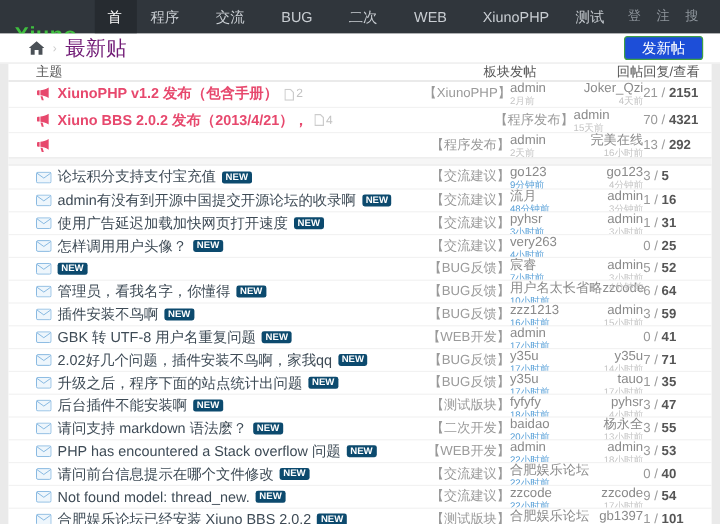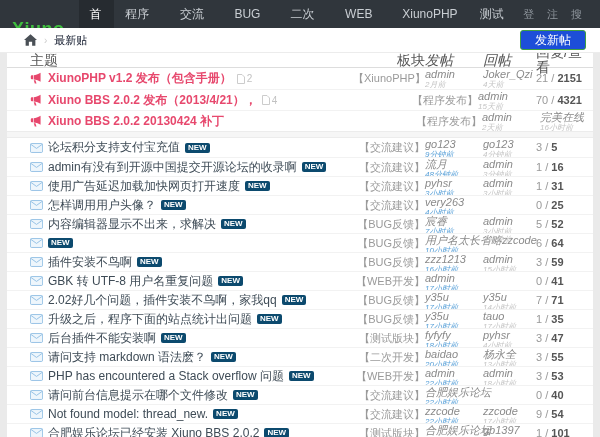--- a/index.html
+++ b/index.html
@@ -14,41 +14,41 @@
   .nav-item a { display:block; color:#c9ced3; font-size:12px; line-height:28px; padding:0 11px; }
   .nav-item.active { background:#262b30; }
   .nav-item.active a { color:#ffffff; }
   .nav-right { margin-left:auto; display:flex; gap:7px; padding-right:12px; }
   .nav-right a { color:#8f969d; font-size:11px; line-height:28px; }
 
   
   .toolbar { height:25px; background:#ffffff; border-bottom:1px solid #ececec; display:flex; align-items:center; padding:0 8px 0 24px; position:relative; }
   .home { display:inline-flex; margin-right:7px; }
   .sep { color:#cccccc; font-size:10px; margin-right:7px; }
-  .crumb { color:#0f172a; font-size:11px; }
+  .crumb { color:#701a75; font-size:17px; }
   .btn-new { position:absolute; right:14px; top:2px; height:20px; padding:0 14px; background:#1d4ed8; border:1px solid #3f9f43; border-radius:3px; color:#ffffff; font-size:12px; font-family:inherit; cursor:pointer; }
 
   
   .content { background:#ffffff; margin:0 7px; }
   .thead { display:flex; height:15px; align-items:center; border-bottom:1px solid #dddddd; color:#555555; font-size:11px; }
   .row { display:flex; height:19px; overflow:hidden; border-top:1px solid #f2f2f2; }
   .row:first-child { border-top:none; }
   .row.sticky { height:21px; }
   .gap { height:7px; background:#f6f6f6; border-top:1px solid #ececec; border-bottom:1px solid #ececec; }
 
   .c-topic { flex:1; padding-left:23px; display:flex; align-items:center; gap:5px; overflow:hidden; white-space:nowrap; }
   .c-board { width:72px; flex:none; font-size:11px; line-height:19px;text-align:right; }
   .c-board a { color:#9a9a9a; }
-  .c-poster, .c-replier { flex:none; padding-top:1px; white-space:nowrap;font-style:italic; }
+  .c-poster, .c-replier { flex:none; padding-top:1px; white-space:nowrap; }
   .c-poster { width:58px; }
-  .c-replier { width:53px; }
+  .c-replier { width:53px;text-align:right; }
   .c-counts { width:57px; flex:none; font-size:11px; line-height:19px; color:#999999; padding-right:4px; }
   .row.sticky .c-board, .row.sticky .c-counts { line-height:21px; }
 
-  .th { padding-top:0; line-height:15px; font-size:14px; color:#555555; }
+  .th { padding-top:0; line-height:15px; font-size:11px; color:#555555; }
   .thead .c-topic { gap:0; }
 
   .ticon { display:inline-flex; flex:none; }
   .title { font-size:12px; color:#3e4b56; overflow:hidden; }
   .row.sticky .title { color:#e7486d; font-weight:bold; }
   .attach { display:inline-flex; align-items:center; gap:2px; color:#c2c2c2; font-size:10px; }
   .new-badge { display:inline-block; background:#0c4a6e; color:#ffffff; font-size:8px; font-weight:bold; line-height:10px; padding:0 3px; border-radius:2px; }
 
   .uname { font-size:11px; line-height:11px; color:#8a8a8a; overflow:visible; }
   .utime { font-size:8px; line-height:8px; color:#c4c4c4; margin-top:1px; }
@@ -193,33 +193,37 @@
       <span class="ticon">
         <svg width="13" height="13" viewBox="0 0 16 16">
                 <g fill="#e7486d">
                   <path d="M13 1 v11 C9.8 9.9 7 9.3 4.5 9.1 V3.9 C7 3.7 9.8 3.1 13 1 z"></path>
                   <path d="M3.7 4 H2.2 a1.2 1.2 0 0 0 -1.2 1.2 v2.6 a1.2 1.2 0 0 0 1.2 1.2 h1.5 z"></path>
                   <path d="M4.6 10 l1.3 4.3 h2.1 L6.7 10 z"></path>
                 </g>
               </svg>
       </span>
 
-      <a class="title">Xiuno BBS 2.0.2 20130424 补丁</a>
 
     </div>
     <div class="c-board">
       <a>【程序发布】</a>
     </div>
     <div class="c-poster">
       <div class="uname">admin</div>
       <div class="utime">2天前</div>
     </div>
     <div class="c-replier">
       <div class="uname">完美在线</div>
       <div class="utime">16小时前</div>
+    </div>
+    <div class="c-counts">
+      <span>13</span>
+      <span> / </span>
+      <span class="views">292</span>
     </div>
   </div>
       </div>
     <div class="gap"></div>
     <div id="normal-rows">
         <div class="row">
     <div class="c-topic">
 
       <span class="ticon">
         <svg width="13" height="10" viewBox="0 0 16 12">
@@ -340,21 +344,20 @@
   </div>
         <div class="row">
     <div class="c-topic">
 
       <span class="ticon">
         <svg width="13" height="10" viewBox="0 0 16 12">
                 <rect x="0.5" y="0.5" width="15" height="11" rx="1.5" fill="#eef6fc" stroke="#85b7e0"></rect>
                 <path d="M1 1.5 l7 5 l7 -5" fill="none" stroke="#85b7e0"></path>
               </svg>
       </span>
-      <a class="title">内容编辑器显示不出来，求解决</a>
 
       <span class="new-badge">NEW</span>
     </div>
     <div class="c-board">
       <a>【BUG反馈】</a>
     </div>
     <div class="c-poster">
       <div class="uname">宸睿</div>
       <div class="utime">7小时前</div>
     </div>
@@ -370,20 +373,21 @@
   </div>
         <div class="row">
     <div class="c-topic">
 
       <span class="ticon">
         <svg width="13" height="10" viewBox="0 0 16 12">
                 <rect x="0.5" y="0.5" width="15" height="11" rx="1.5" fill="#eef6fc" stroke="#85b7e0"></rect>
                 <path d="M1 1.5 l7 5 l7 -5" fill="none" stroke="#85b7e0"></path>
               </svg>
       </span>
+      <a class="title">管理员，看我名字，你懂得</a>
 
       <span class="new-badge">NEW</span>
     </div>
     <div class="c-board">
       <a>【BUG反馈】</a>
     </div>
     <div class="c-poster">
       <div class="uname">用户名太长省略zzcode</div>
       <div class="utime">10小时前</div>
     </div>

